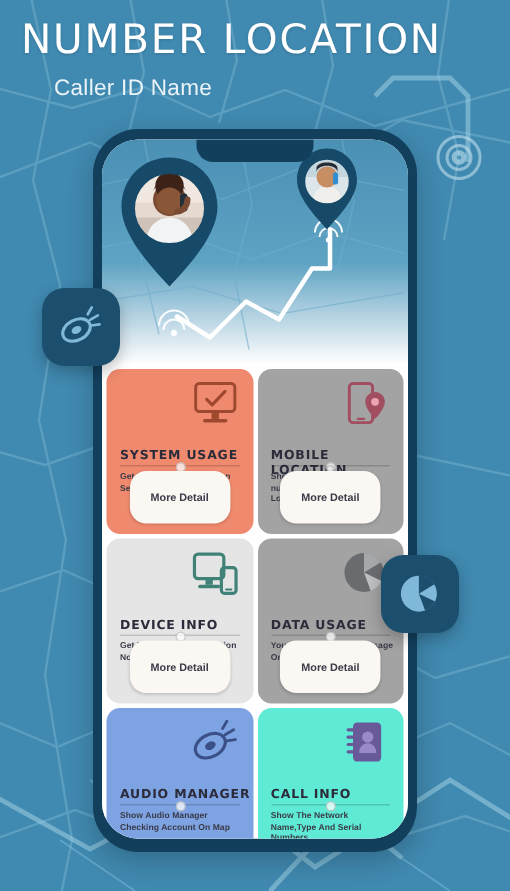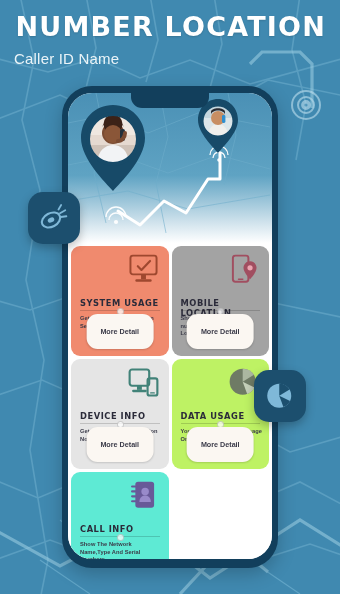--- a/index.html
+++ b/index.html
@@ -10,26 +10,25 @@
     position: relative;
   }
 
   
   .bg-map { position:absolute; inset:0; background:#4089B0; overflow:hidden; }
   .bg-map svg { position:absolute; inset:0; width:340px; height:594px; }
 
   
   .header { position:absolute; top:0; left:0; width:340px; height:85px; z-index:6; padding:12px 14px 0 14px; }
   .app-title {
-    color:#FFFFFF; font-size:27px; line-height:30px; font-weight:bold;
+    color:#FFFFFF; font-size:27px; line-height:30px; font-weight:normal;
     letter-spacing:1.2px; font-family:"DejaVu Sans", sans-serif;
     text-shadow:0 1px 2px rgba(0,0,0,.15);
-    text-align:right;
-  }
-  .app-subtitle { color:#EAF4F8; font-size:15px; line-height:20px; margin-top:7px; letter-spacing:.2px; }
+  }
+  .app-subtitle { color:#EAF4F8; font-size:15px; line-height:20px; margin-top:7px; letter-spacing:.2px;margin-left:22px; }
 
   
   .phone {
     position:absolute; left:62px; top:86px; width:216px; height:482px;
     background:#123F5C; border-radius:30px; z-index:3;
     box-shadow:0 6px 18px rgba(0,0,0,.22);
     padding:7px 6px 9px 6px;
   }
   .phone-screen {
     position:relative; width:100%; height:100%; border-radius:24px; overflow:hidden;
@@ -229,32 +228,47 @@
           <rect x="6" y="28" width="18" height="2.8" rx="1.4" fill="#1D6C60"></rect>
           <rect x="25" y="14" width="12" height="21" rx="2.6" fill="none" stroke="#1D6C60" stroke-width="2.6"></rect>
           <rect x="28" y="31" width="6" height="1.6" rx="0.8" fill="#1D6C60"></rect>
         </svg>
         <div class="card-title">DEVICE INFO</div>
         <div class="card-rule"></div>
         <div class="card-desc">Get Your Device Information Now In India</div>
         <button class="card-btn">More Detail</button>
       </div>
 
-      <div class="card" style="background:#bef264">
+      <div class="card" style="background:#a3a3a3">
         <svg class="card-icon" viewBox="0 0 40 38">
           <circle cx="19" cy="18" r="16" fill="#5E6166"></circle>
           <path d="M19 18 L19 2 A16 16 0 0 1 32.8 9.6 Z" fill="#A8AAAE"></path>
           <path d="M19 18 L33.4 25 A16 16 0 0 1 24.5 33.1 Z" fill="#C7C9CC"></path>
         </svg>
         <div class="card-title">DATA USAGE</div>
         <div class="card-rule"></div>
         <div class="card-desc">You Can Find Out Data Usage On Google Map</div>
         <button class="card-btn">More Detail</button>
       </div>
 
+      <div class="card" style="background:#7EA3E3">
+        <svg class="card-icon" viewBox="0 0 40 38">
+          <ellipse cx="16" cy="21" rx="13" ry="9" transform="rotate(-28 16 21)" fill="none" stroke="#2B3F73" stroke-width="2.6"></ellipse>
+          <ellipse cx="16" cy="21" rx="4.6" ry="3.2" transform="rotate(-28 16 21)" fill="#2B3F73"></ellipse>
+          <g stroke="#2B3F73" stroke-width="2.3" stroke-linecap="round">
+            <path d="M28 12 L35 8"></path>
+            <path d="M29 17 L36.5 16"></path>
+            <path d="M26 7 L29.5 1"></path>
+          </g>
+        </svg>
+        <div class="card-title">AUDIO MANAGER</div>
+        <div class="card-rule"></div>
+        <div class="card-desc">Show Audio Manager Checking Account On Map</div>
+
+      </div>
 
       <div class="card" style="background:#5eead4">
         <svg class="card-icon" viewBox="0 0 40 38">
           <rect x="10" y="2" width="23" height="32" rx="3.4" fill="#6B3A8C"></rect>
           <g stroke="#6B3A8C" stroke-width="2.6" stroke-linecap="round">
             <path d="M6 8 L12 8"></path>
               <path d="M6 14 L12 14"></path>
               <path d="M6 20 L12 20"></path>
               <path d="M6 26 L12 26"></path>
           </g>

